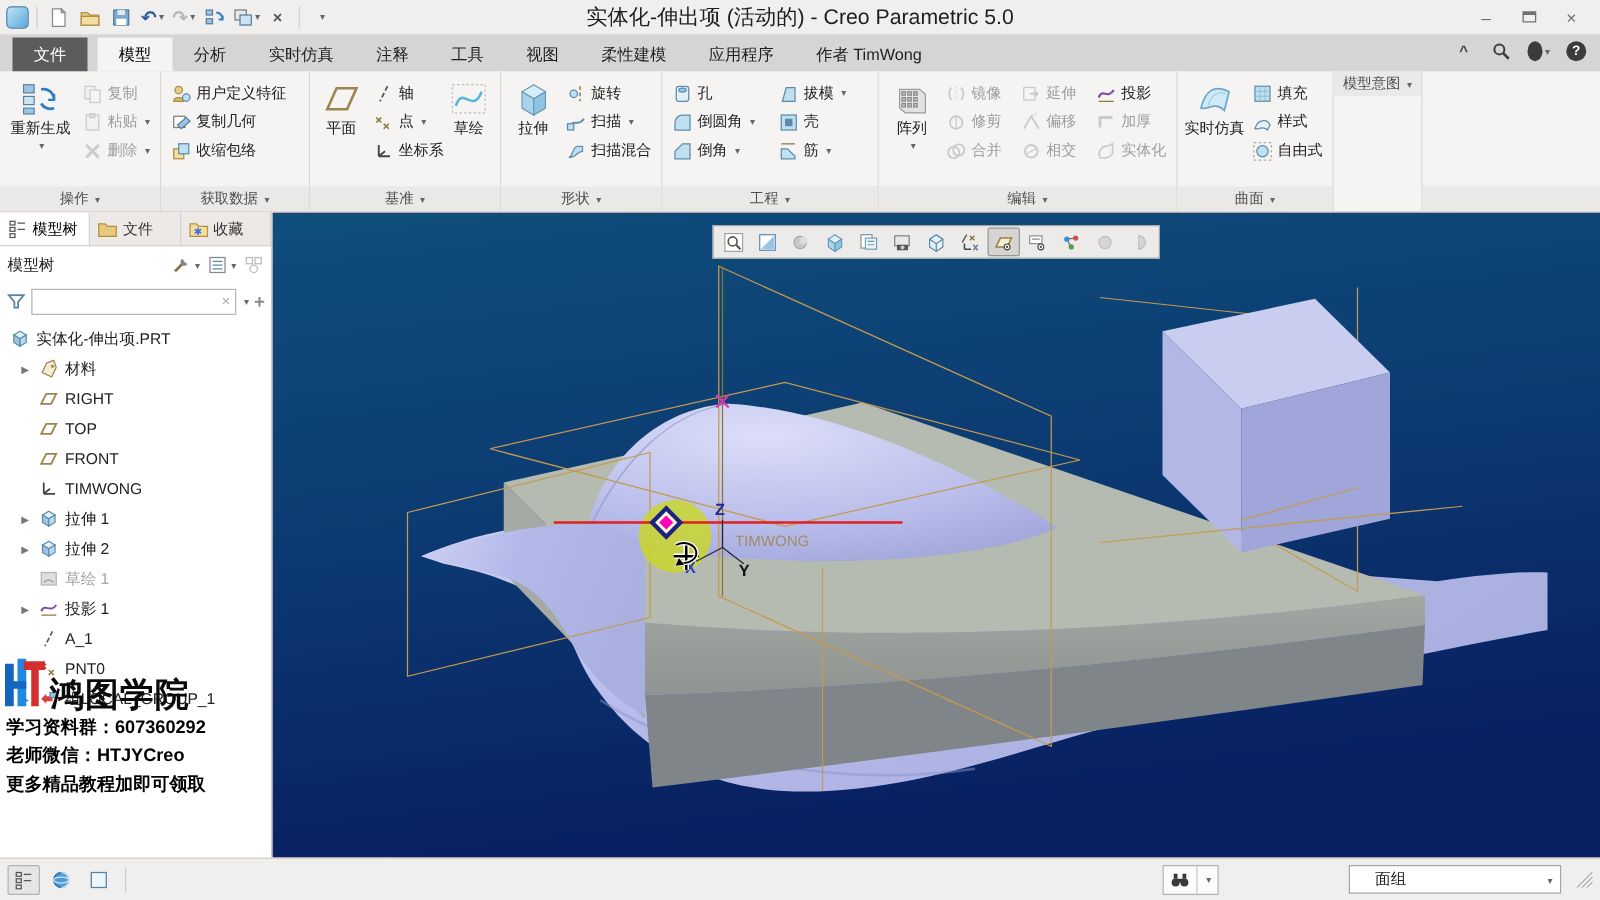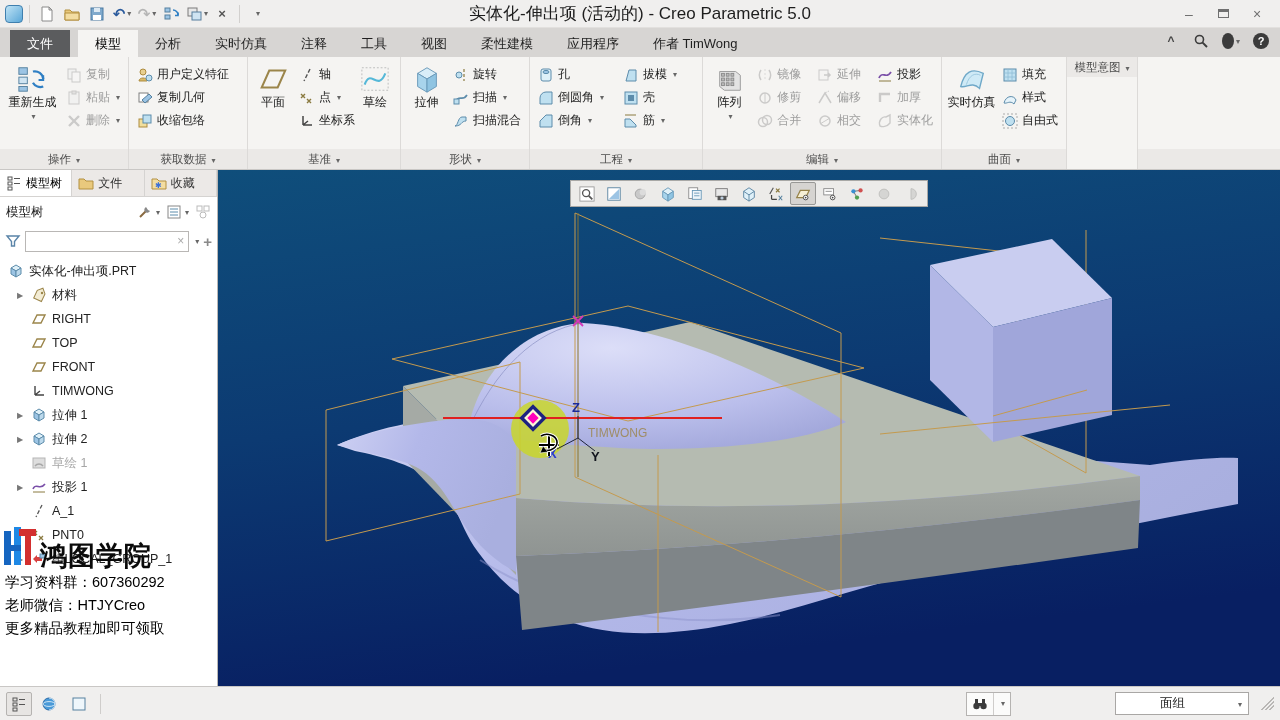--- a/index.html
+++ b/index.html
@@ -59,36 +59,36 @@
 .plus{color:#8a8a8a;font-size:15px;font-weight:bold}
 .ptree{flex:1;overflow:hidden;padding-top:4px}
 .trow{height:24px;display:flex;align-items:center;gap:5px;font-size:12.5px;padding-left:8px;white-space:nowrap}
 .trow .tw{width:12px;color:#777;font-size:8px;text-align:center;flex:none}
 .trow.child{padding-left:14px}
 .tdis{color:#a6a6a6}
 
 .wm{position:absolute;left:0;bottom:40px;width:218px;background:transparent;z-index:5;padding:2px 2px 6px 2px}
 .wm-top{display:flex;align-items:flex-end;gap:2px}
 .wm-brand{font-size:27px;font-weight:bold;color:#0a0a0a;letter-spacing:1px;line-height:30px}
-.wm-line{font-size:14.5px;font-weight:normal;color:#000;line-height:23px;padding-left:3px}
+.wm-line{font-size:14.5px;font-weight:bold;color:#000;line-height:23px;padding-left:3px}
 
 .canvas{flex:1;position:relative;min-width:0}
 .scene{position:absolute;inset:0;width:100%;height:100%;display:block}
 .gtoolbar{position:absolute;top:10px;left:50%;transform:translateX(-50%);height:27px;background:#ecebe9;border:1px solid #a8a8a6;display:flex;align-items:center;padding:0 3px;gap:1px;z-index:4}
 .gtb{width:26px;height:23px;display:flex;align-items:center;justify-content:center;border-radius:2px}
 .gtb.pressed{background:#d6d4d1;border:1px solid #98Vx9896;border:1px solid #989896}
 
 .statusbar{height:34px;background:#f0efee;border-top:1px solid #c9c7c5;display:flex;align-items:center;padding:0 6px;gap:4px}
 .stbtn{width:26px;height:24px;display:flex;align-items:center;justify-content:center;border-radius:2px}
 .stbtn.framed{border:1px solid #b5b3b1;background:#e7e5e3}
 .ssep{width:1px;height:20px;background:#cfcdcb;margin:0 4px}
 .findbox{margin-left:auto;display:flex;align-items:center;border:1px solid #b5b3b1;background:#fbfbfa;height:24px}
 .findbox .cell{padding:0 5px;display:flex;align-items:center;height:100%}
 .findbox .cell+.cell{border-left:1px solid #cfcdcb}
-.quilt{margin-left:100px;margin-right:8px;width:134px;height:23px;border:1px solid #a9a7a5;background:#fff;display:flex;align-items:center;padding-left:44px;font-size:12.5px;position:relative}
+.quilt{margin-left:100px;margin-right:8px;width:170px;height:23px;border:1px solid #a9a7a5;background:#fff;display:flex;align-items:center;padding-left:20px;font-size:12.5px;position:relative}
 .quilt .dd{position:absolute;right:6px;top:7px}
 .grip{width:13px;height:13px;margin-left:0;background:
  linear-gradient(135deg,transparent 50%,#b9b7b5 50%,#b9b7b5 55%,transparent 55%,transparent 65%,#b9b7b5 65%,#b9b7b5 70%,transparent 70%,transparent 80%,#b9b7b5 80%,#b9b7b5 85%,transparent 85%)}
 </style>
 </head>
 <body>
 
 <div class="app">
 
   <div class="titlebar">

